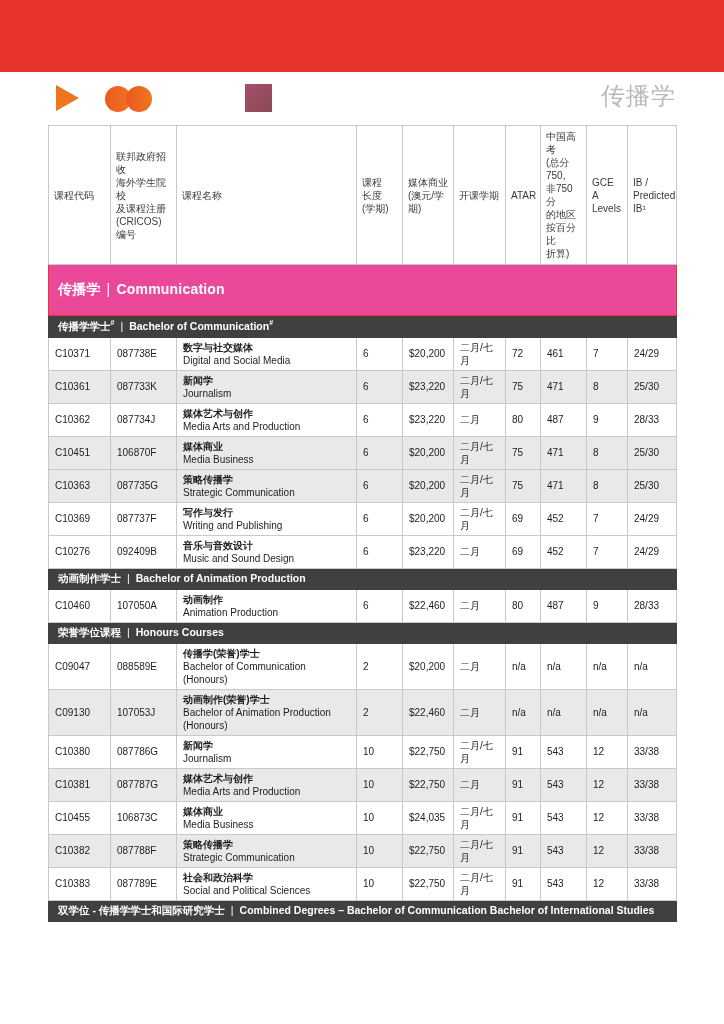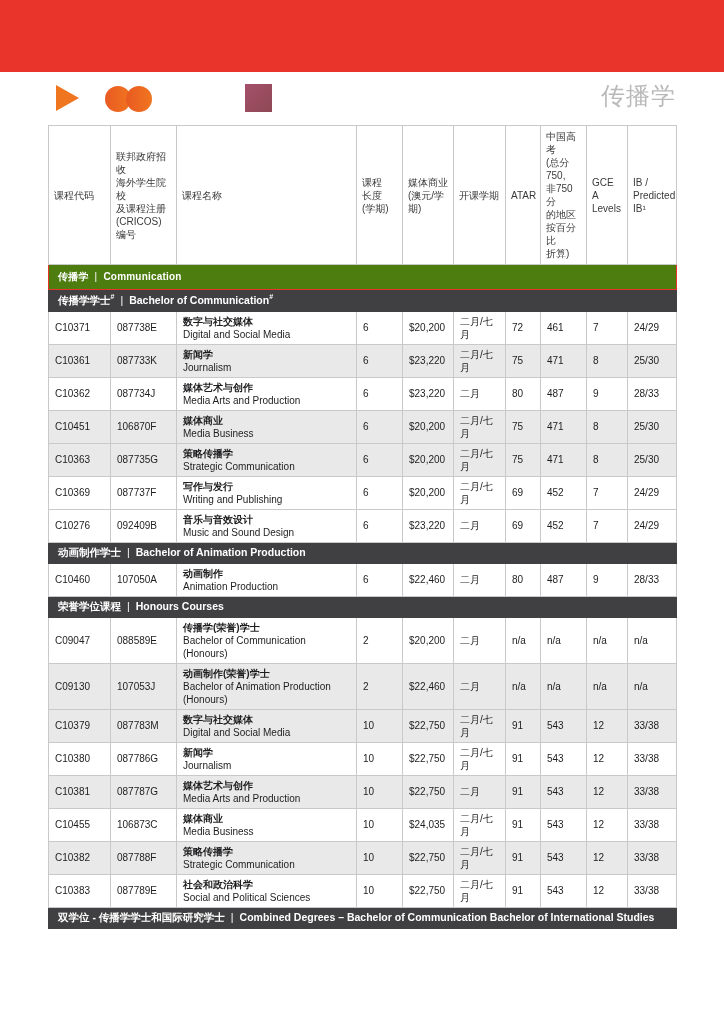--- a/index.html
+++ b/index.html
@@ -41,23 +41,23 @@
   col.c7{width:35px} col.c8{width:46px} col.c9{width:41px} col.c10{width:49px}
   th, td { border:1px solid #c9c9c9; }
   thead th {
     height:76px; padding:4px 5px;
     font-weight:normal; font-size:10px; color:#3a3a3a;
     text-align:left; vertical-align:middle; line-height:1.3;
     white-space:pre-line; background:#fff;margin-top:32px;
   }
   thead th.center { text-align:left; }
   tr.category-row td {
-    background:#4d7c0f; border:1px solid #e8342a;
-    color:#fff; font-weight:bold; font-size:10px;
-    padding:5px 9px; letter-spacing:0.2px;
+    background:#ec4899; border:1px solid #e8342a;
+    color:#fff; font-weight:bold; font-size:14px;
+    padding:16px 9px; letter-spacing:0.2px;
   }
   tr.category-row .divider, tr.section-row .divider { margin:0 6px; font-weight:normal; }
   tr.section-row td {
     background:#404042; border:1px solid #404042;
     color:#fff; font-weight:bold; font-size:10.5px;
     padding:3px 9px;
   }
   tr.section-row sup { font-size:7px; }
   tr.data-row td {
     padding:3px 6px; vertical-align:middle; line-height:13px;
@@ -289,35 +289,20 @@
             <span class="name-en">Bachelor of Animation Production (Honours)</span>
           </td>
           <td>2</td>
           <td>$22,460</td>
           <td>二月</td>
           <td>n/a</td>
           <td>n/a</td>
           <td>n/a</td>
           <td>n/a</td>
         </tr>
-        <tr class="data-row shaded">
-          <td>C10379</td>
-          <td>087783M</td>
-          <td>
-            <span class="name-zh">数字与社交媒体</span>
-            <span class="name-en">Digital and Social Media</span>
-          </td>
-          <td>10</td>
-          <td>$22,750</td>
-          <td>二月/七月</td>
-          <td>91</td>
-          <td>543</td>
-          <td>12</td>
-          <td>33/38</td>
-        </tr>
         <tr class="data-row">
           <td>C10380</td>
           <td>087786G</td>
           <td>
             <span class="name-zh">新闻学</span>
             <span class="name-en">Journalism</span>
           </td>
           <td>10</td>
           <td>$22,750</td>
           <td>二月/七月</td>

